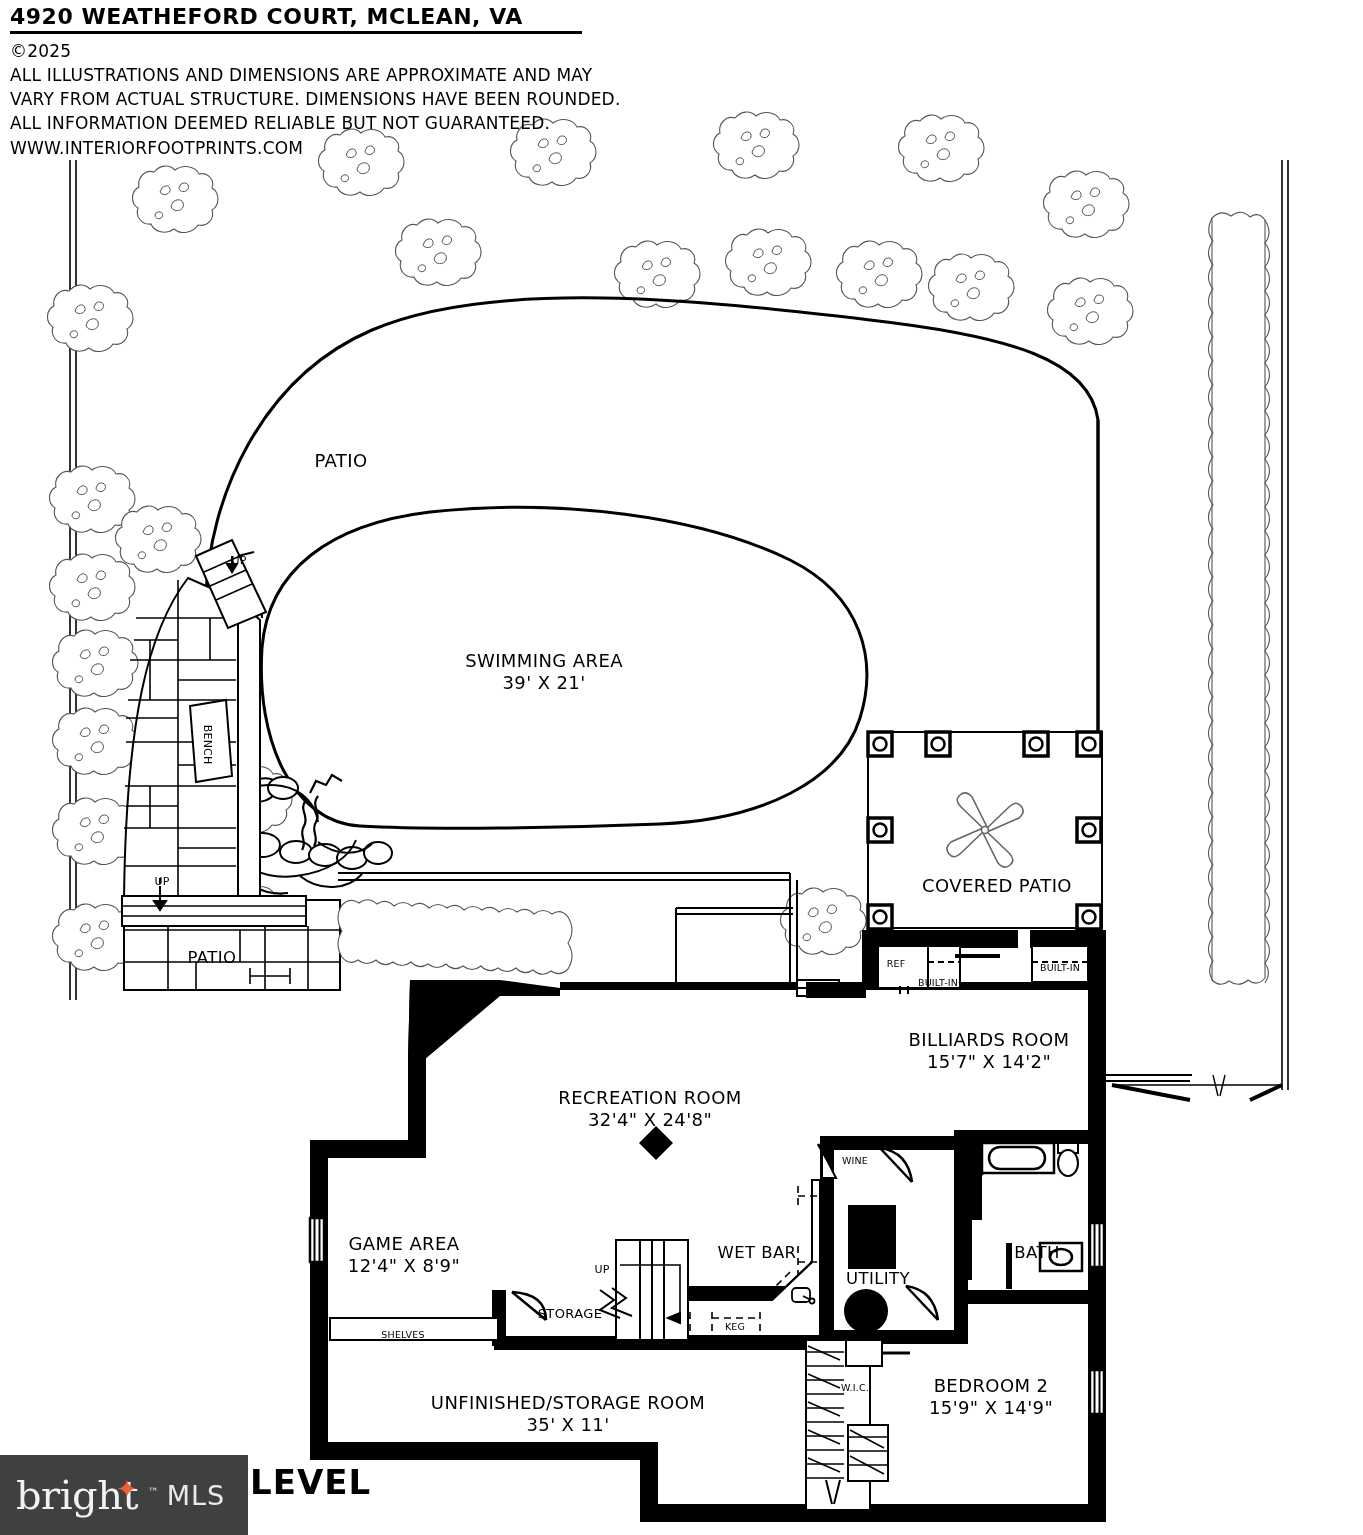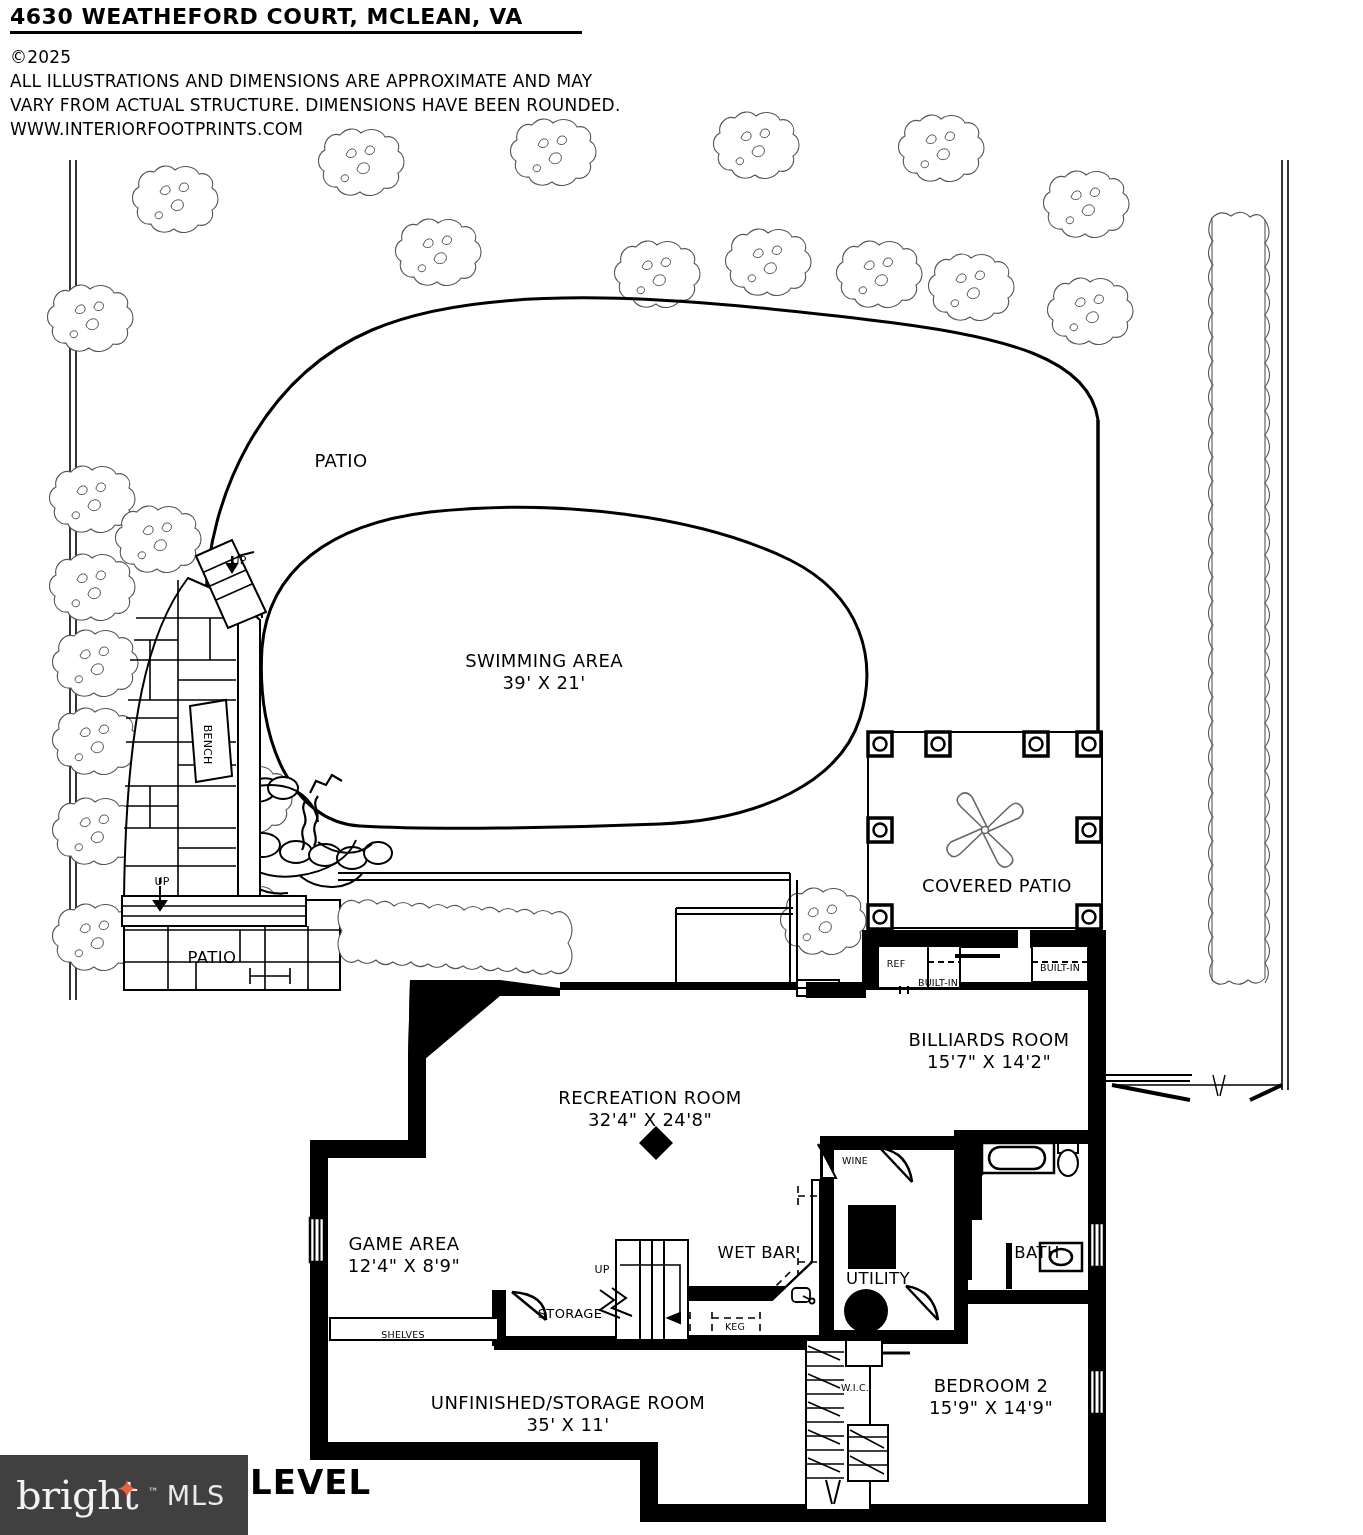--- a/index.html
+++ b/index.html
@@ -41,21 +41,21 @@
   }
   .hdr-rule {
     width: 572px;
     height: 3px;
     background: #000;
     margin-top: 2px;
   }
   .hdr-copy {
     font-size: 17px;
     color: #000;
-    margin-top: 11px;
+    margin-top: 5px;
     line-height: 1.42;
     letter-spacing: 0.2px;
   }
   .hdr-line { display: block; white-space: nowrap; }
 
   
   .lbl {
     position: absolute;
     color: #000;
     text-align: center;
@@ -562,26 +562,27 @@
       <rect x="1006" y="1243" width="6" height="46" fill="#000" stroke="none"></rect>
     </g>
 
     <g>
       <rect x="644" y="1131" width="24" height="24" fill="#000" transform="rotate(45 656 1143)"></rect>
     </g>
 
   </svg>
 
   <div class="hdr">
-    <div class="hdr-title">4630 WEATHEFORD COURT, MCLEAN, VA</div>
+    <div class="hdr-title">4920 WEATHEFORD COURT, MCLEAN, VA</div>
     <div class="hdr-rule"></div>
     <div class="hdr-copy">
       <span class="hdr-line">©2025</span>
       <span class="hdr-line">ALL ILLUSTRATIONS AND DIMENSIONS ARE APPROXIMATE AND MAY</span>
       <span class="hdr-line">VARY FROM ACTUAL STRUCTURE. DIMENSIONS HAVE BEEN ROUNDED.</span>
+      <span class="hdr-line">ALL INFORMATION DEEMED RELIABLE BUT NOT GUARANTEED.</span>
       <span class="hdr-line">WWW.INTERIORFOOTPRINTS.COM</span>
     </div>
   </div>
 
   <div class="lbl lbl-lg" style="left:341px; top:450px;">
     <span class="nm">PATIO</span>
     <span class="dim"></span>
   </div>
   <div class="lbl lbl-lg" style="left:544px; top:650px;">
     <span class="nm">SWIMMING AREA</span>

